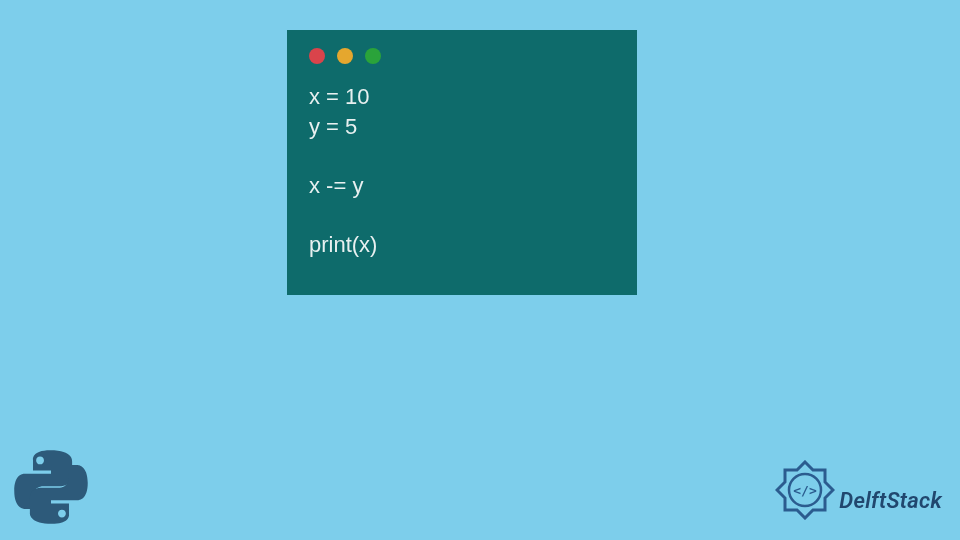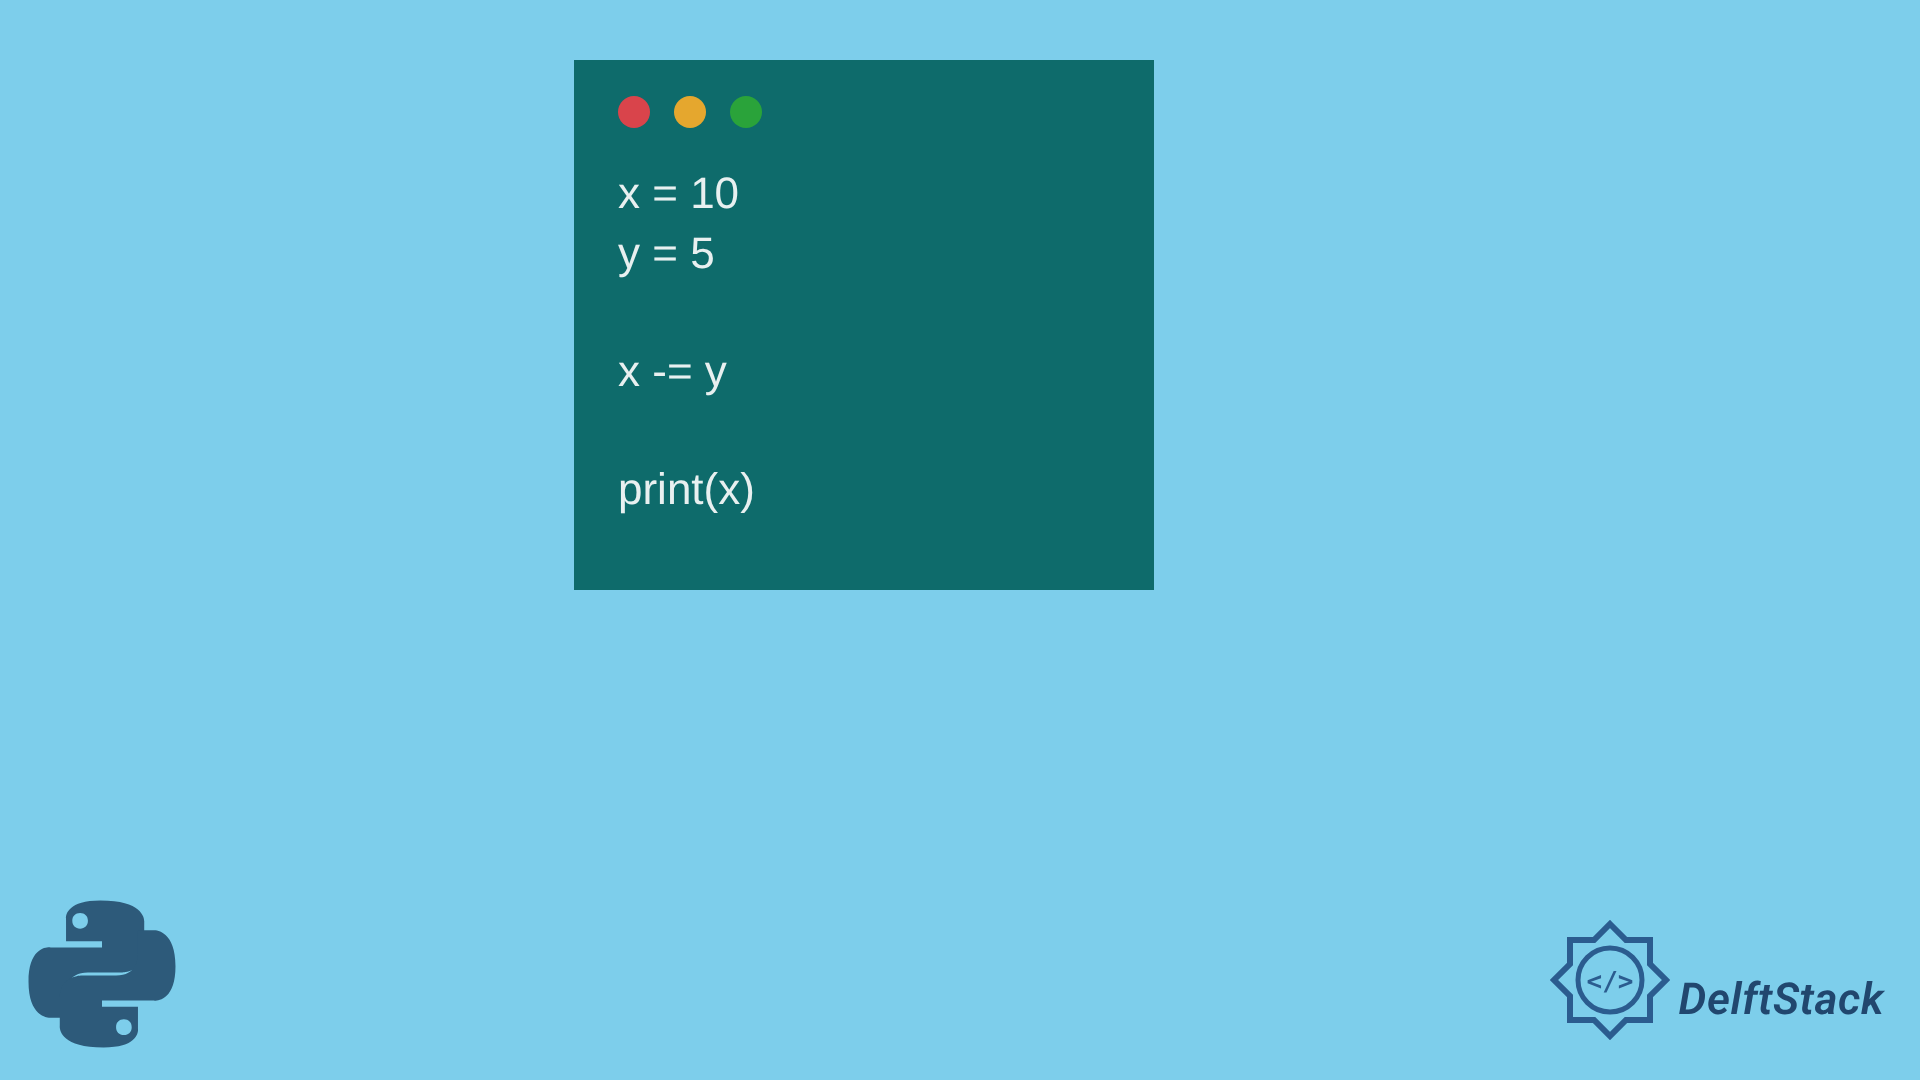--- a/index.html
+++ b/index.html
@@ -8,21 +8,21 @@
       height: 540px;
       background: #7dceeb;
       position: relative;
       font-family: -apple-system, BlinkMacSystemFont, "Segoe UI", Roboto, sans-serif;
       overflow: hidden;
     }
     .code-window {
       position: absolute;
       top: 30px;
       left: 287px;
-      width: 290px;
+      width: 350px;
       height: 265px;
       background: #0e6b6b;
       padding: 18px 22px;
     }
     .traffic-lights {
       display: flex;
       gap: 12px;
       margin-bottom: 18px;
     }
     .traffic-dot {

